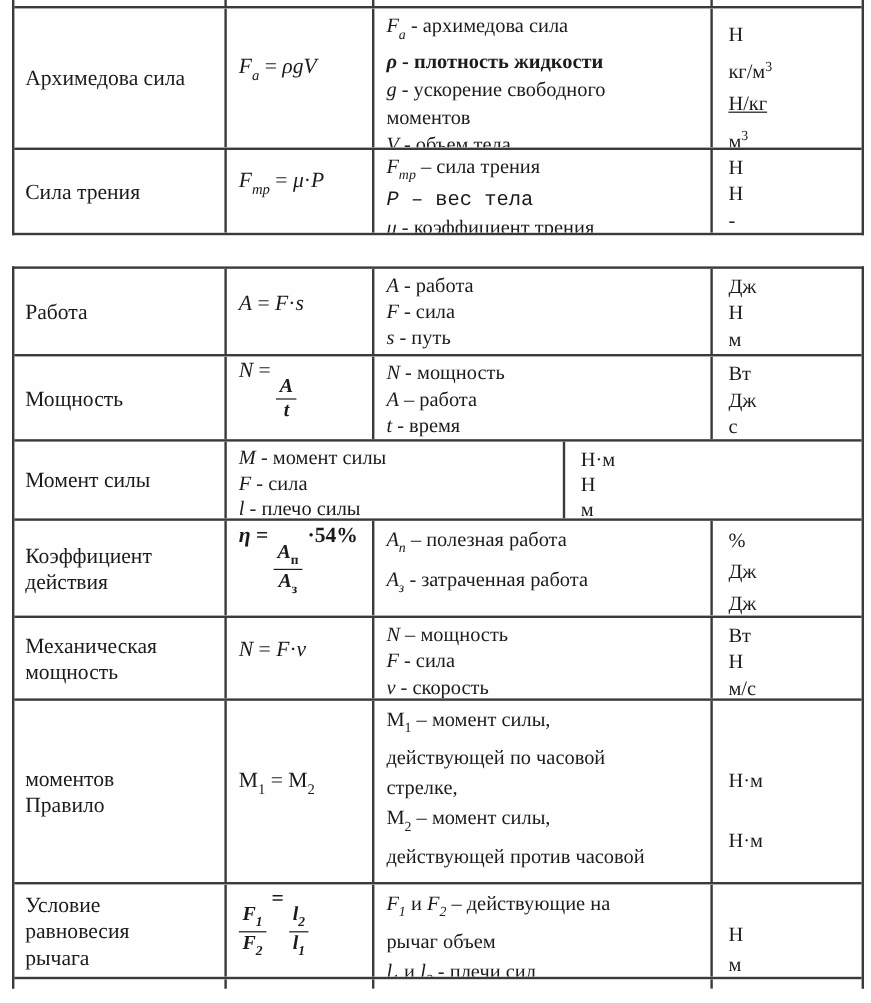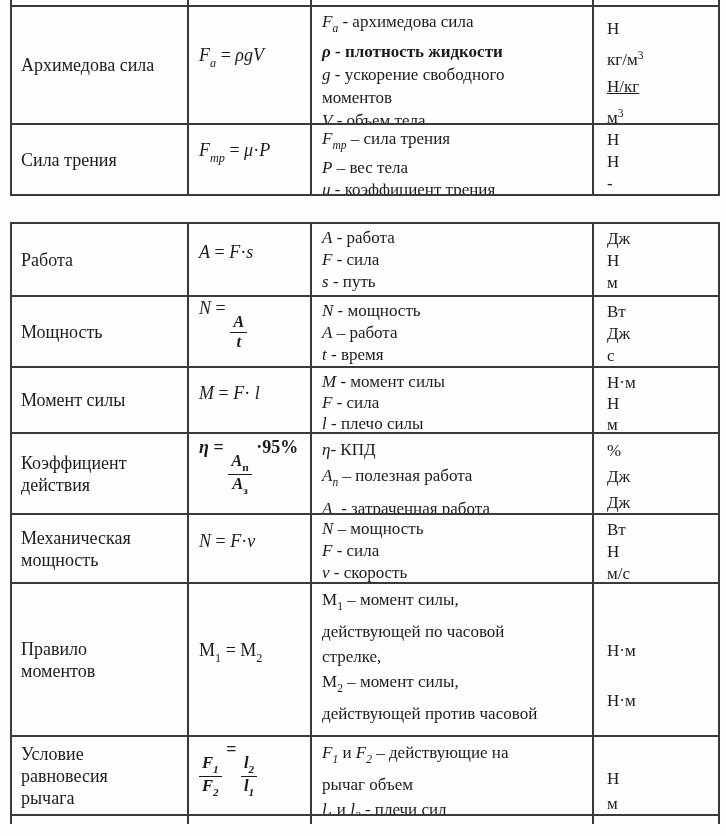--- a/index.html
+++ b/index.html
@@ -100,21 +100,21 @@
       </div>
       <div class="trow" style="height: 71px;">
         <div class="c c1">
           <div class="nline">Сила трения</div>
         </div>
         <div class="c c2">
           <span class="fwrap"><span class="it">F</span><span class="sb"><span class="it">тр</span></span> = <span class="it">μ</span>·<span class="it">P</span></span>
         </div>
         <div class="c c3">
           <div class="line" style="line-height: 22px; min-height: 22px;"><span class="it">F</span><span class="sb"><span class="it">тр</span></span> – сила трения</div>
-          <div class="line" style="line-height: 22px; min-height: 22px;"><span class="it">P</span> – вес тела</div>
+          <div class="line" style="line-height: 22px; min-height: 22px; font-family: Liberation Mono, monospace;"><span class="it">P</span> – вес тела</div>
           <div class="line" style="line-height: 22px; min-height: 22px;"><span class="it">μ</span> - коэффициент трения</div>
         </div>
         <div class="c c4">
           <div class="line" style="line-height: 22px; min-height: 22px;">Н</div>
           <div class="line" style="line-height: 22px; min-height: 22px;">Н</div>
           <div class="line" style="line-height: 22px; min-height: 22px;">-</div>
         </div>
       </div>
     </div>
   <div class="tbl tbl2">
@@ -154,47 +154,43 @@
         <div class="c c4">
           <div class="line" style="line-height: 22px; min-height: 22px;">Вт</div>
           <div class="line" style="line-height: 22px; min-height: 22px;">Дж</div>
           <div class="line" style="line-height: 22px; min-height: 22px;">с</div>
         </div>
       </div>
       <div class="trow" style="height: 66px;">
         <div class="c c1">
           <div class="nline">Момент силы</div>
         </div>
-        <div class="c c2">
-          <span class="fwrap"><span class="it">M</span> = <span class="it">F</span>· <span class="it">l</span></span>
-        </div>
         <div class="c c3">
           <div class="line" style="line-height: 21px; min-height: 21px;"><span class="it">M</span> - момент силы</div>
           <div class="line" style="line-height: 21px; min-height: 21px;"><span class="it">F</span> - сила</div>
           <div class="line" style="line-height: 21px; min-height: 21px;"><span class="it">l</span> - плечо силы</div>
         </div>
         <div class="c c4">
           <div class="line" style="line-height: 21px; min-height: 21px;">Н·м</div>
           <div class="line" style="line-height: 21px; min-height: 21px;">Н</div>
           <div class="line" style="line-height: 21px; min-height: 21px;">м</div>
         </div>
       </div>
       <div class="trow" style="height: 81px;">
         <div class="c c1">
           <div class="nline">Коэффициент</div>
           <div class="nline">действия</div>
         </div>
         <div class="c c2">
           <span class="fwrap"><span class="bi">η</span><span class="bd"> = </span><span class="frac">
               <span class="fnum"><span class="bi">A</span><span class="sb"><span class="bd">п</span></span></span>
               <span class="fden"><span class="bi">A</span><span class="sb"><span class="bd">з</span></span></span>
-            </span><span class="bd"> ·95%</span></span>
-        </div>
-        <div class="c c3">
-          <div class="line" style="line-height: 26px; min-height: 26px;"><span class="it">η</span>- КПД</div>
+            </span><span class="bd"> ·54%</span></span>
+        </div>
+        <div class="c c3">
           <div class="line" style="line-height: 26px; min-height: 26px;"><span class="it">A</span><span class="sb"><span class="it">п</span></span> – полезная работа</div>
           <div class="line" style="line-height: 26px; min-height: 26px;"><span class="it">A</span><span class="sb"><span class="it">з</span></span> - затраченная работа</div>
         </div>
         <div class="c c4">
           <div class="line" style="line-height: 26px; min-height: 26px;">%</div>
           <div class="line" style="line-height: 26px; min-height: 26px;">Дж</div>
           <div class="line" style="line-height: 26px; min-height: 26px;">Дж</div>
         </div>
       </div>
       <div class="trow" style="height: 69px;">
@@ -211,22 +207,22 @@
           <div class="line" style="line-height: 22px; min-height: 22px;"><span class="it">v</span> - скорость</div>
         </div>
         <div class="c c4">
           <div class="line" style="line-height: 22px; min-height: 22px;">Вт</div>
           <div class="line" style="line-height: 22px; min-height: 22px;">Н</div>
           <div class="line" style="line-height: 22px; min-height: 22px;">м/с</div>
         </div>
       </div>
       <div class="trow" style="height: 153px;">
         <div class="c c1">
+          <div class="nline">моментов</div>
           <div class="nline">Правило</div>
-          <div class="nline">моментов</div>
         </div>
         <div class="c c2">
           <span class="fwrap">М<span class="sb">1</span> = М<span class="sb">2</span></span>
         </div>
         <div class="c c3">
           <div class="line" style="line-height: 25px; min-height: 25px;">М<span class="sb">1</span> – момент силы,</div>
           <div class="line" style="line-height: 25px; min-height: 25px;">действующей по часовой</div>
           <div class="line" style="line-height: 25px; min-height: 25px;">стрелке,</div>
           <div class="line" style="line-height: 25px; min-height: 25px;">М<span class="sb">2</span> – момент силы,</div>
           <div class="line" style="line-height: 25px; min-height: 25px;">действующей против часовой</div>

